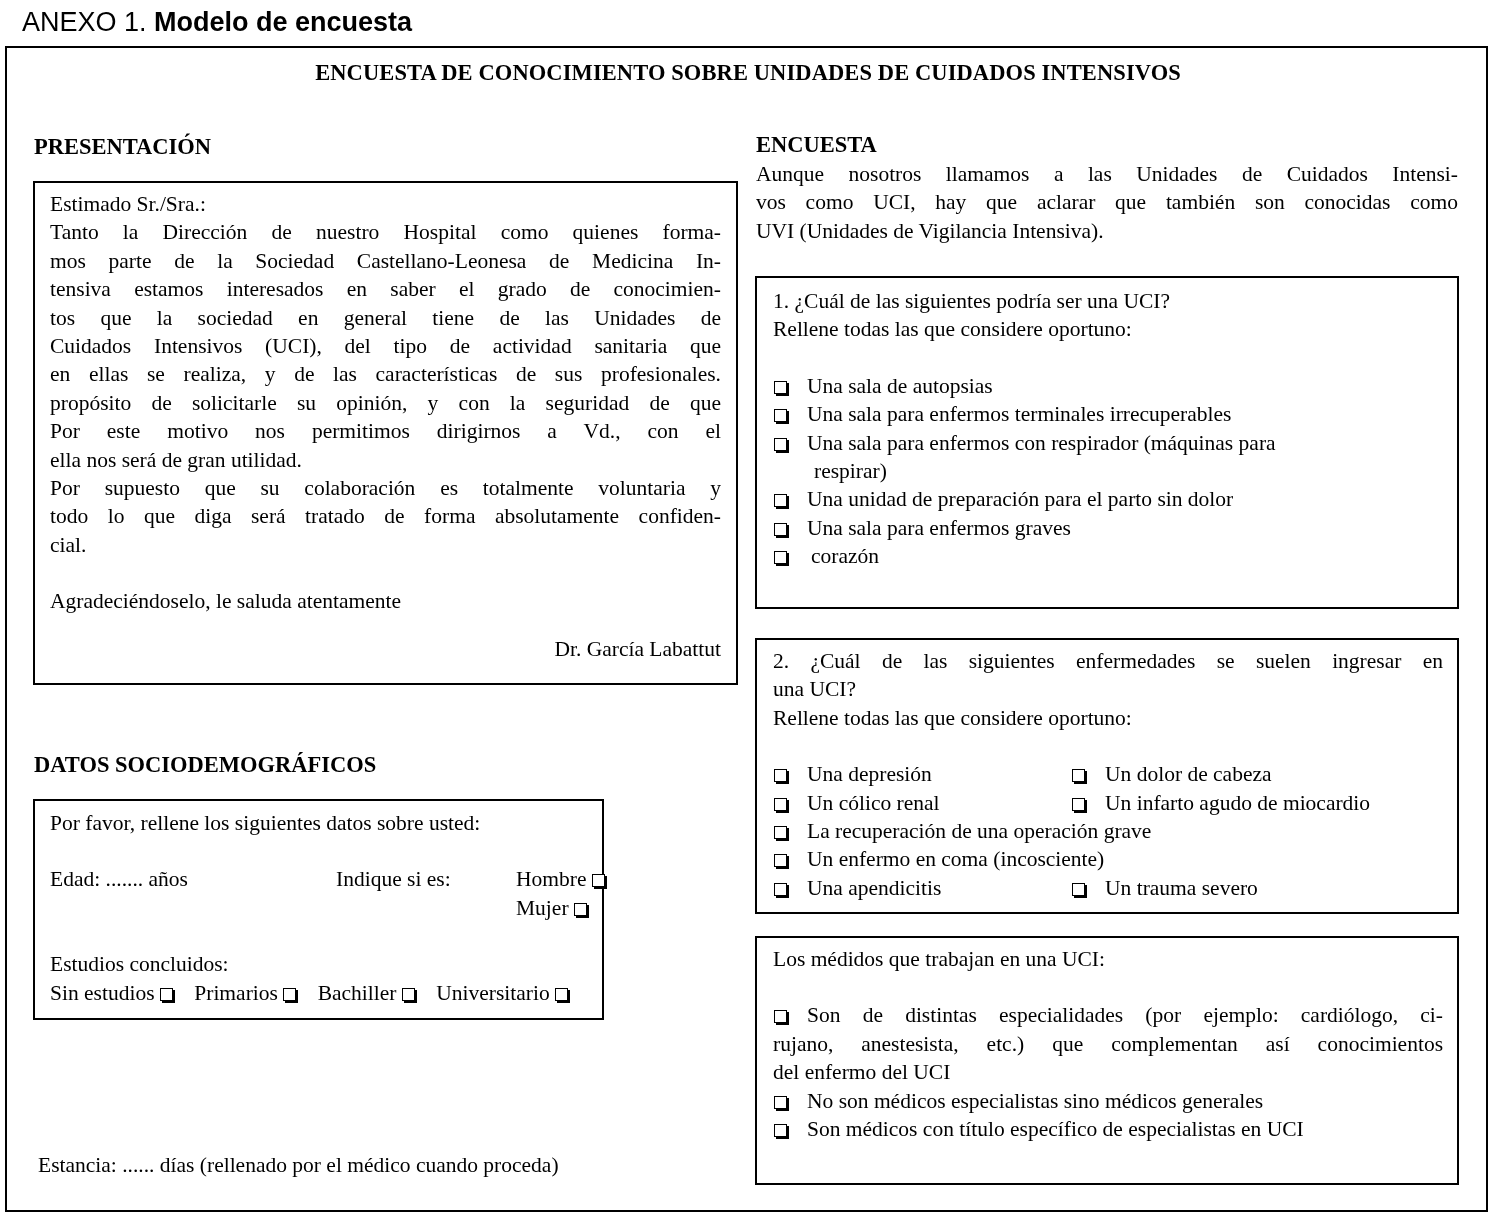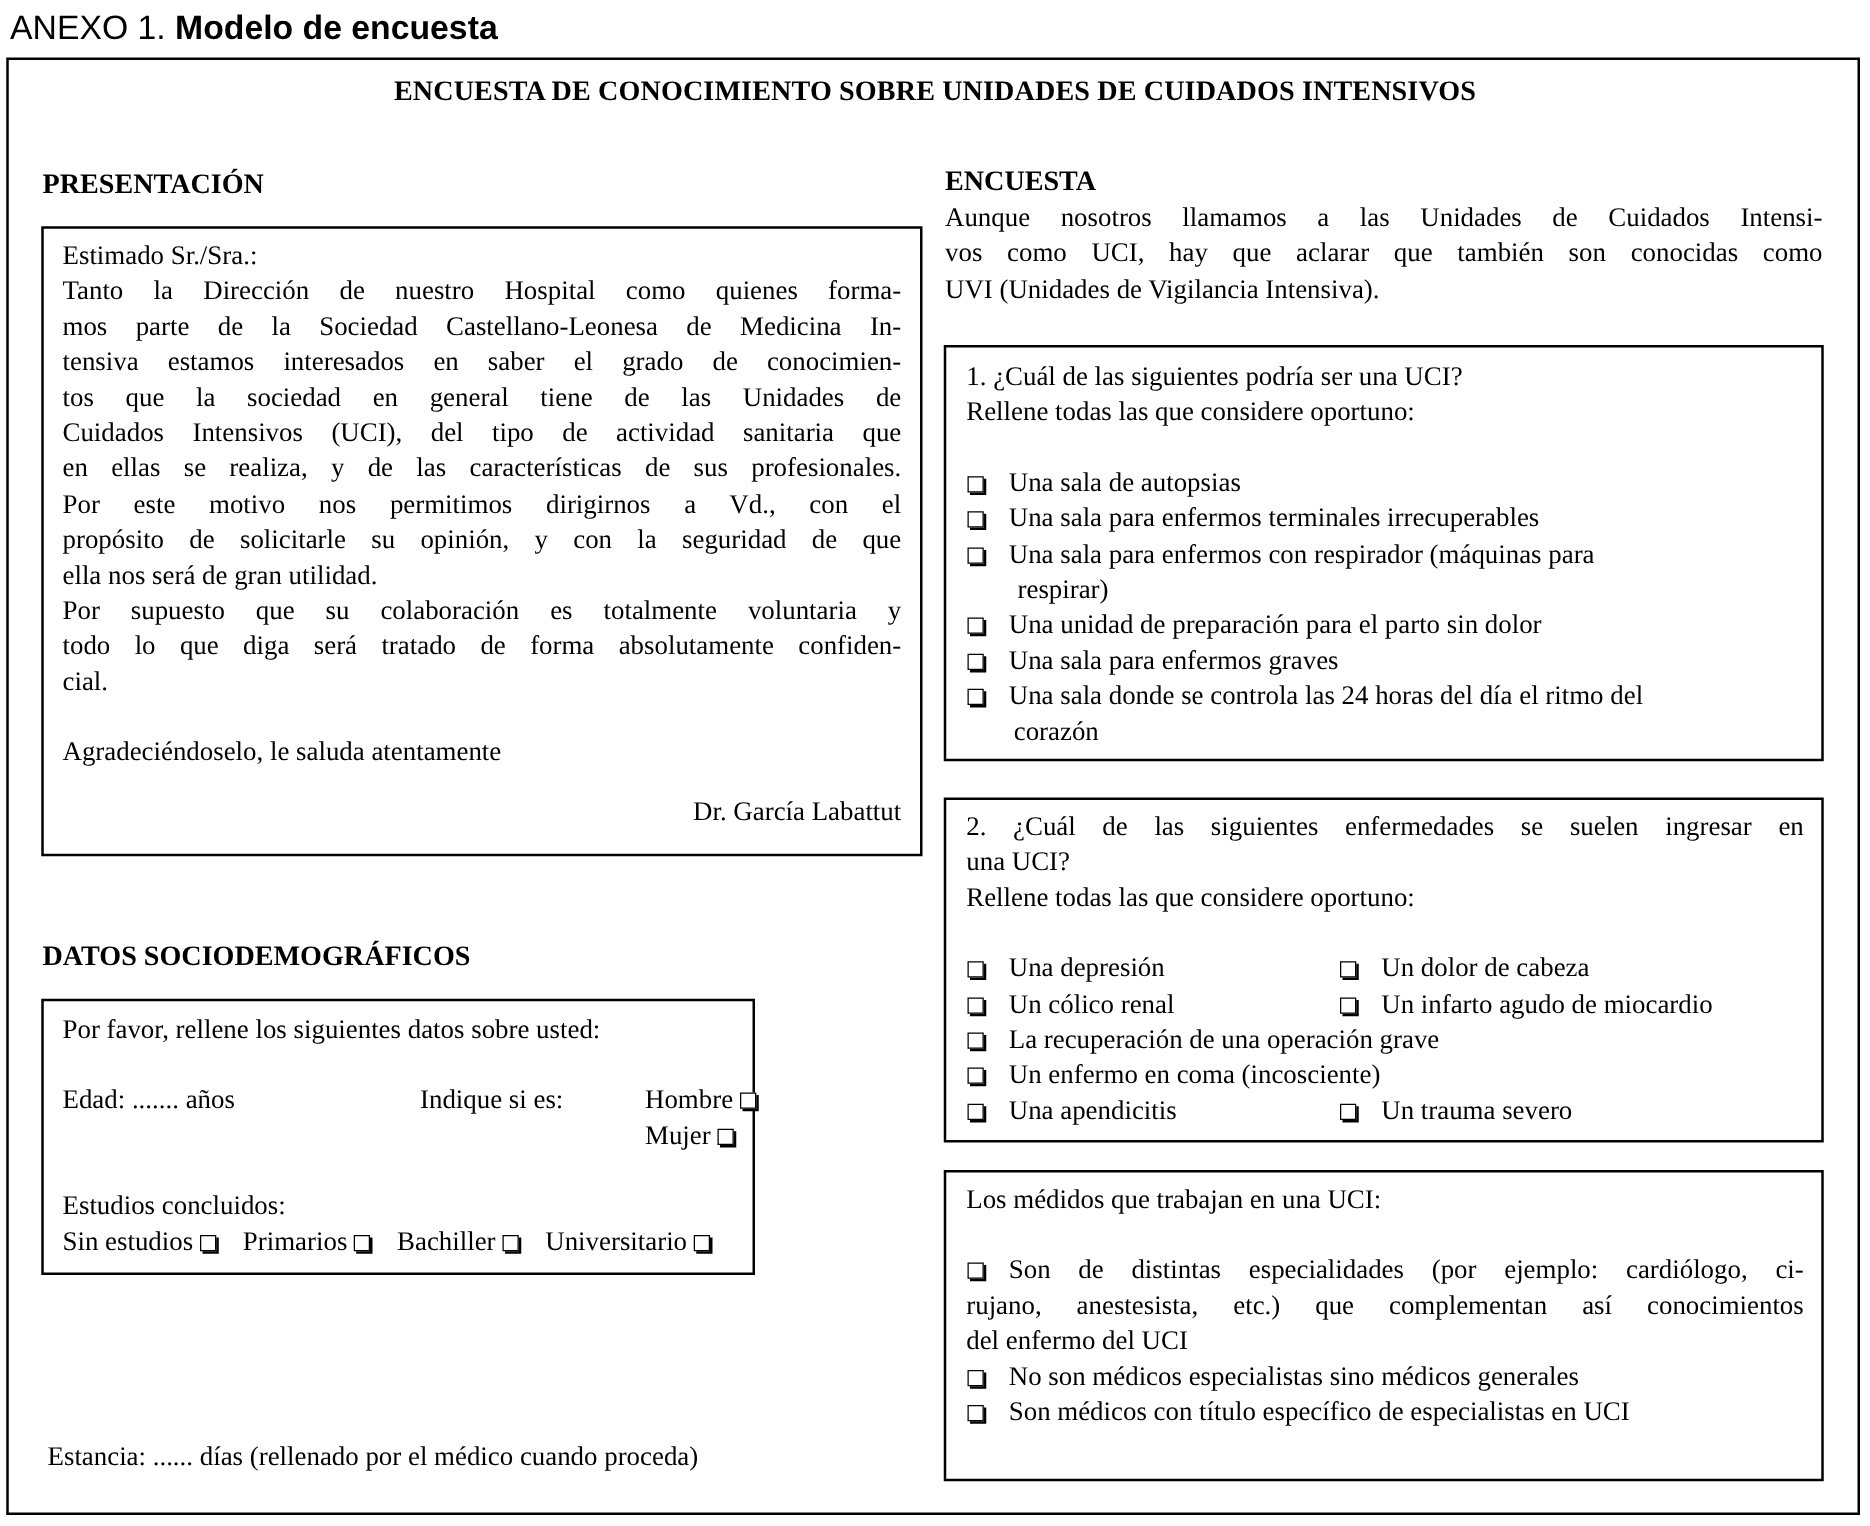--- a/index.html
+++ b/index.html
@@ -1,20 +1,20 @@
 <!DOCTYPE html>
 <html><head>
 <meta charset="utf-8">
 <style>
   html, body { margin: 0; padding: 0; background: #ffffff; }
   body { width: 1496px; height: 1221px; position: relative; overflow: hidden; color: #000; }
   .serif { font-family: "Liberation Serif", "DejaVu Serif", serif; }
   .sans { font-family: "Liberation Sans", "DejaVu Sans", sans-serif; }
 
-  #annex-title { position: absolute; left: 8px; top: 4px; font-size: 27px; line-height: 36px; white-space: nowrap; }
+  #annex-title { position: absolute; left: 22px; top: 4px; font-size: 27px; line-height: 36px; white-space: nowrap; }
   #annex-title .bold { font-weight: bold; }
 
   #outer-frame { position: absolute; left: 5px; top: 46px; width: 1483px; height: 1166px; border: 2px solid #000; box-sizing: border-box; }
 
   #survey-title { position: absolute; left: 0; right: 0; top: 60px; text-align: center; font-weight: bold; font-size: 22.5px; letter-spacing: 0.1px; }
 
   .section-heading { position: absolute; font-weight: bold; font-size: 22.5px; line-height: 28px; white-space: nowrap; }
 
   .box { position: absolute; border: 2px solid #000; box-sizing: border-box; }
 
@@ -48,22 +48,22 @@
 <div class="box" style="left:33px; top:181px; width:705px; height:504px;">
   <div class="txt" style="position:absolute; left:15px; top:7px; width:671px;">
     <span class="line">Estimado Sr./Sra.:</span>
     <div>
       <span class="jline">Tanto la Dirección de nuestro Hospital como quienes forma-</span>
       <span class="jline">mos parte de la Sociedad Castellano-Leonesa de Medicina In-</span>
       <span class="jline">tensiva estamos interesados en saber el grado de conocimien-</span>
       <span class="jline">tos que la sociedad en general tiene de las Unidades de</span>
       <span class="jline">Cuidados Intensivos (UCI), del tipo de actividad sanitaria que</span>
       <span class="jline">en ellas se realiza, y de las características de sus profesionales.</span>
+      <span class="jline">propósito de solicitarle su opinión, y con la seguridad de que</span>
       <span class="jline">Por este motivo nos permitimos dirigirnos a Vd., con el</span>
-      <span class="jline">propósito de solicitarle su opinión, y con la seguridad de que</span>
       <span class="line">ella nos será de gran utilidad.</span>
     </div>
     <div>
       <span class="jline">Por supuesto que su colaboración es totalmente voluntaria y</span>
       <span class="jline">todo lo que diga será tratado de forma absolutamente confiden-</span>
       <span class="line">cial.</span>
     </div>
     <span class="line" style="margin-top:28px;">Agradeciéndoselo, le saluda atentamente</span>
     <span class="line" style="margin-top:19px; text-align:right;">Dr. García Labattut</span>
   </div>
@@ -129,21 +129,20 @@
           <span class="cbwrap"><span class="cb"></span></span>
           <span>Una unidad de preparación para el parto sin dolor</span>
         </div>
       <div class="opt">
           <span class="cbwrap"><span class="cb"></span></span>
           <span>Una sala para enfermos graves</span>
         </div>
       <div class="opt">
           <span class="cbwrap"><span class="cb"></span></span>
           <span>
-            <span class="line">Una sala donde se controla las 24 horas del día el ritmo del</span>
             <span class="line" style="margin-left:4px;">corazón</span>
           </span>
         </div>
     </div>
   </div>
 </div>
 
 <div class="box" style="left:755px; top:638px; width:704px; height:276px;">
   <div class="txt" style="position:absolute; left:16px; top:7px; width:670px;">
     <span class="jline">2. ¿Cuál de las siguientes enfermedades se suelen ingresar en</span>

